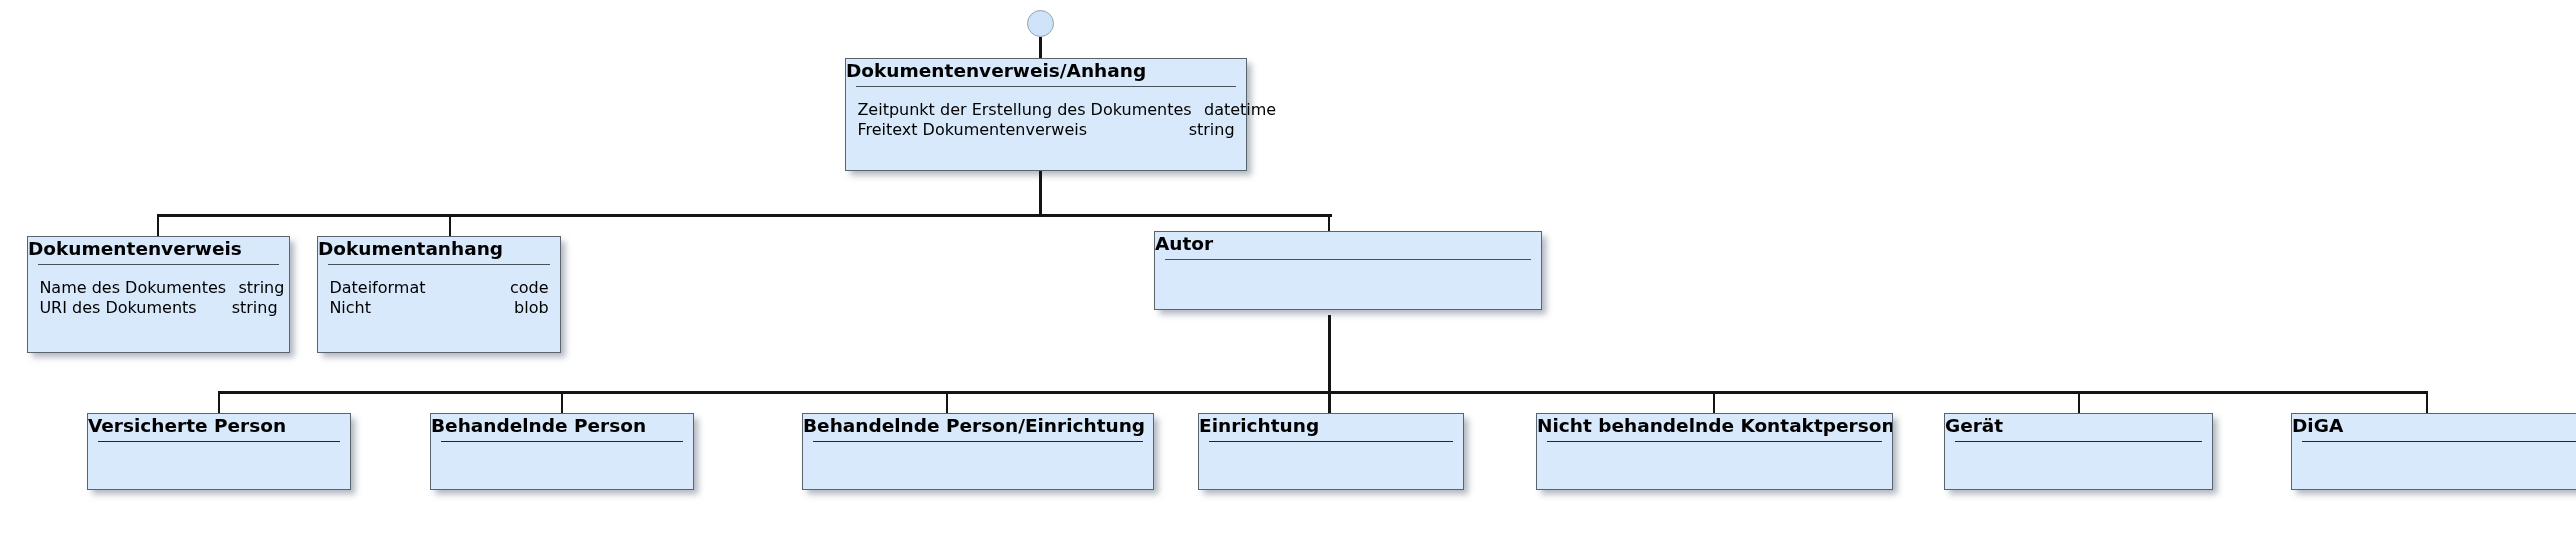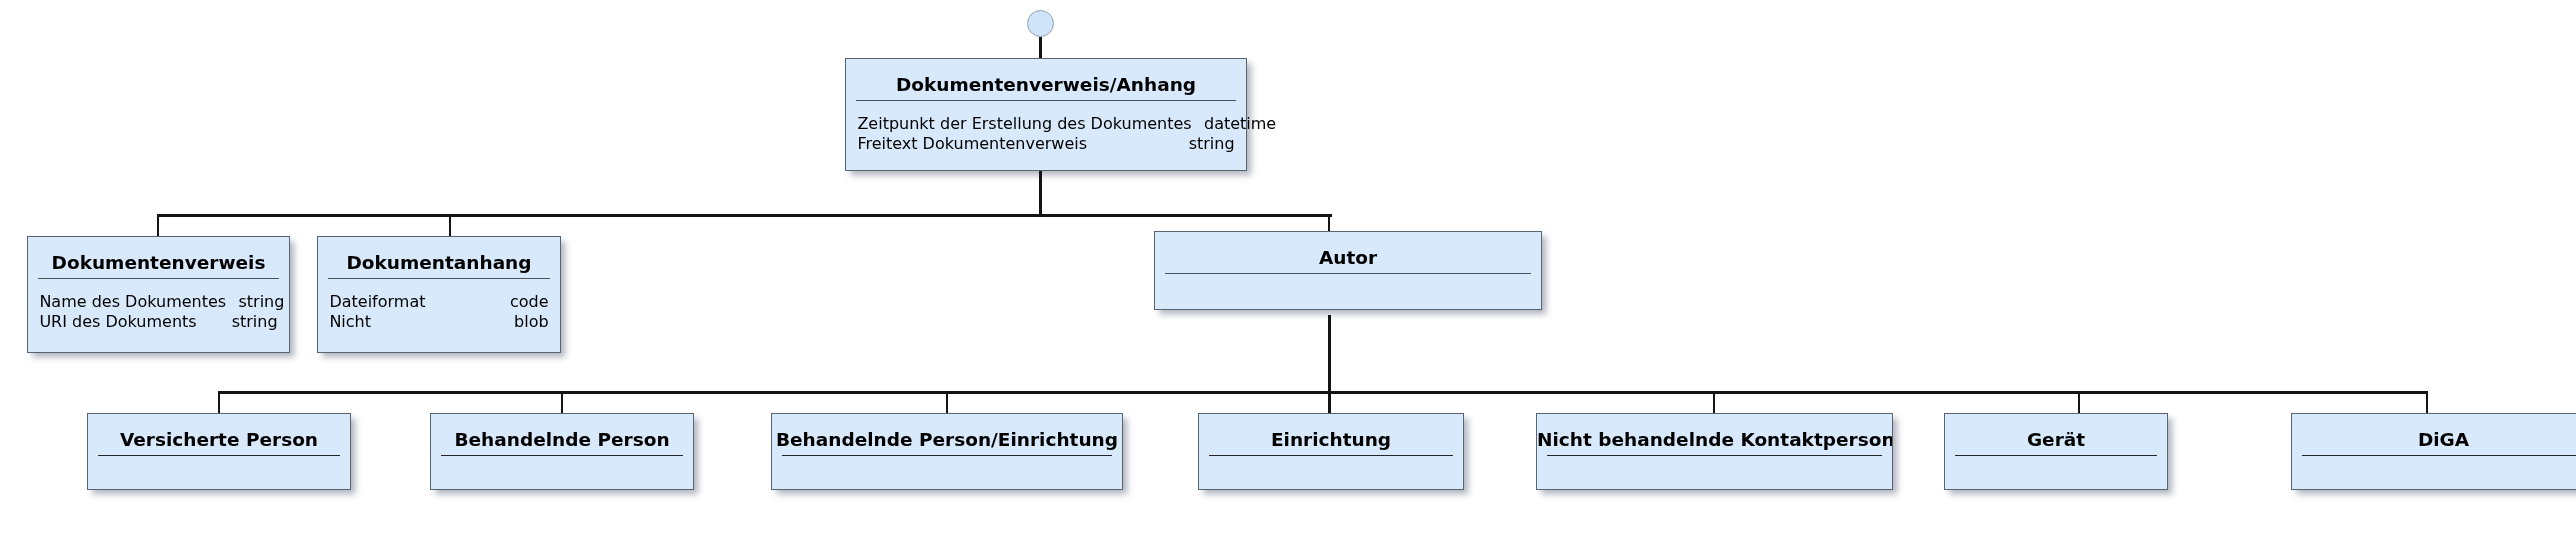--- a/index.html
+++ b/index.html
@@ -14,23 +14,23 @@
   }
   .node {
     position: absolute;
     background: #d8e9fb;
     border: 0.9px solid #5a646e;
     box-shadow: 5.3px 5.3px 6.2px rgba(115,126,142,0.55);
     box-sizing: border-box;
   }
   .node-title {
     font-weight: bold;
-    text-align: center;
+    text-align: left;
     font-size: 18.5px;
-    padding-top: 15px;
+    padding-top: 1px;
     height: 25.5px;
     white-space: nowrap;
     overflow: hidden;
   }
   .node-sep {
     border-top: 1.8px solid #47525b;
     margin: 0 9.7px;
   }
   .node-sm .node-sep { border-top: 0.9px solid #20262b; }
   .node-body { padding: 13px 11.4px 0 11.4px; }
@@ -130,36 +130,36 @@
   <div class="node node-sm" style="left:430px;top:413px;width:264px;height:77px">
     <div class="node-title">Behandelnde Person</div>
     <div class="node-sep"></div>
   </div>
 
   <div class="node node-sm" style="left:87px;top:413px;width:264px;height:77px">
     <div class="node-title">Versicherte Person</div>
     <div class="node-sep"></div>
   </div>
 
-  <div class="node node-sm" style="left:771px;top:413px;width:352px;height:77px">
+  <div class="node node-sm" style="left:802px;top:413px;width:352px;height:77px">
     <div class="node-title">Behandelnde Person/Einrichtung</div>
     <div class="node-sep"></div>
   </div>
 
   <div class="node node-sm" style="left:1198px;top:413px;width:266px;height:77px">
     <div class="node-title">Einrichtung</div>
     <div class="node-sep"></div>
   </div>
 
   <div class="node node-sm" style="left:1536px;top:413px;width:357px;height:77px">
     <div class="node-title">Nicht behandelnde Kontaktperson</div>
     <div class="node-sep"></div>
   </div>
 
-  <div class="node node-sm" style="left:1944px;top:413px;width:224px;height:77px">
+  <div class="node node-sm" style="left:1944px;top:413px;width:269px;height:77px">
     <div class="node-title">Gerät</div>
     <div class="node-sep"></div>
   </div>
 
   <div class="node node-sm" style="left:2291px;top:413px;width:305px;height:77px">
     <div class="node-title">DiGA</div>
     <div class="node-sep"></div>
   </div>
 
 </div>

